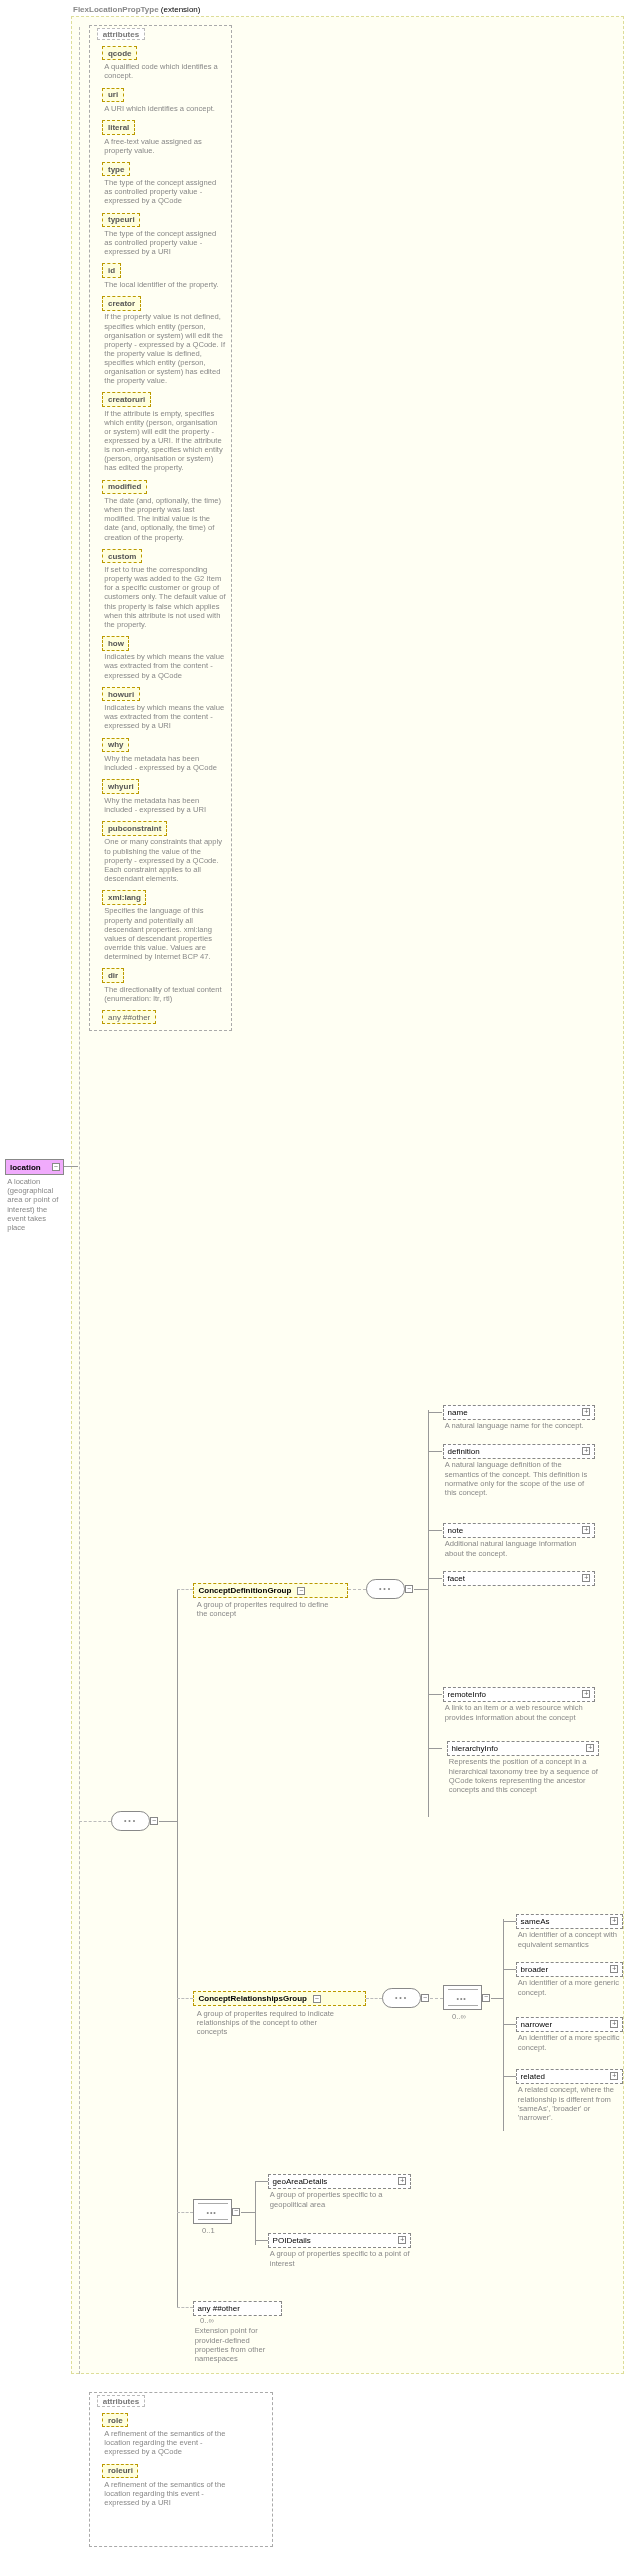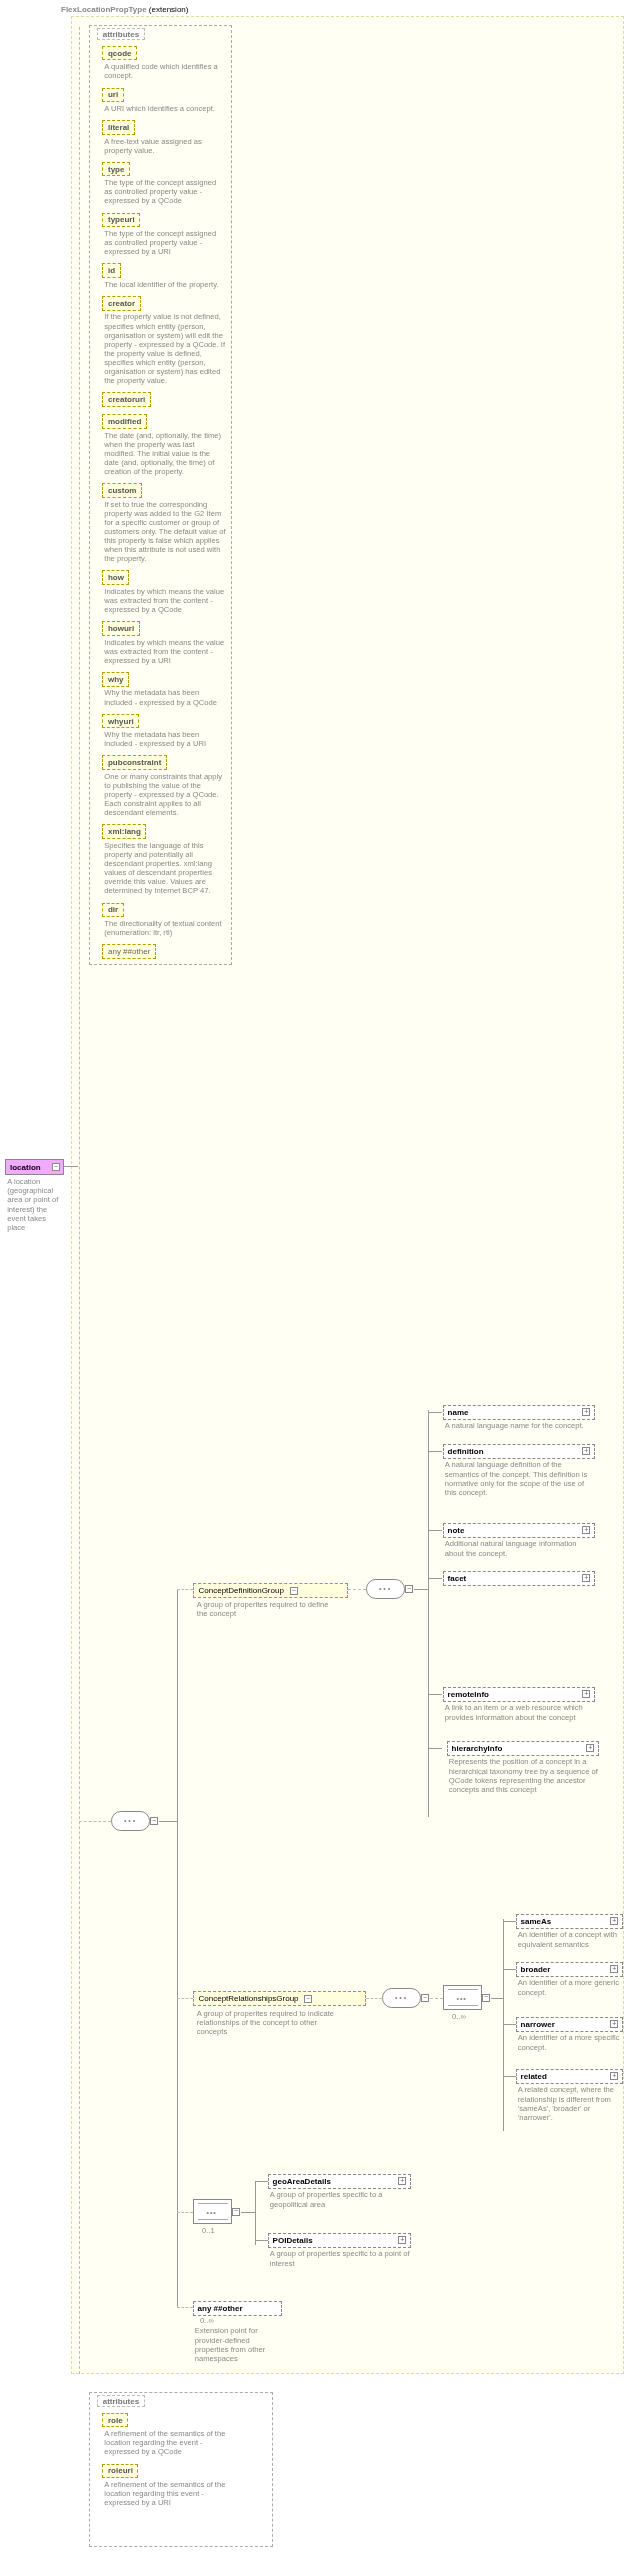--- a/index.html
+++ b/index.html
@@ -1,17 +1,17 @@
 <!DOCTYPE html>
 <html><head>
 <meta charset="utf-8">
 <style>
 *{box-sizing:border-box;font-family:Arial,sans-serif;font-size:8px;color:#000}
 body{margin:0;background:#fff;width:629px;height:2576px;position:relative}
-.ext-label{position:absolute;left:61px;top:3.6px;font-size:9px;color:#999}
+.ext-label{position:absolute;left:73px;top:3.6px;font-size:9px;color:#999}
 .ext-label b{color:#888}
 .ext-box{position:absolute;left:71px;top:16px;width:553px;height:2358px;border:0.9px dashed #dd9;background:rgba(255,255,100,0.08)}
 .root{position:absolute;left:5.4px;top:1159px;width:59px}
 .elem{border:0.9px solid #888;background:#f0abfc;padding:2.7px 3.6px;display:flex;align-items:center;justify-content:space-between}
 .elem .nm{font-weight:bold}
 .desc{color:#888;font-size:7.6px;line-height:1.2;padding:1.8px 0 0 1.8px}
 .plus{width:8px;height:8px;border:0.9px solid #888;display:inline-flex;align-items:center;justify-content:center;font-size:7.1px;line-height:1;color:#666;background:#fff}
 .attr-frame{position:absolute;left:89px;top:25px;width:143px;border:0.9px dashed #aaa;padding:3.6px 5.4px 5.4px}
 .attr-title{font-weight:bold;color:#777;border:0.9px dashed #bbb;display:inline-block;padding:0.9px 4.5px;margin:-9.8px 0 2.7px 1.8px;background:#fff}
 .attr-row{margin:2.7px 0 7.1px 7.1px}
@@ -21,26 +21,26 @@
 .seq{position:absolute;width:39px;height:19.6px;border:0.9px solid #888;border-radius:9.8px;background:#fff;display:flex;align-items:center;justify-content:center}
 .seq:after{content:"•••";letter-spacing:1.8px;color:#888;font-size:7.1px}
 .seq .plus{position:absolute;right:-9px;top:5.4px}
 .choice{position:absolute;width:39px;height:25px;border:0.9px solid #888;background:#fff}
 .choice:before{content:"";position:absolute;left:3.6px;top:2.7px;width:30px;height:3.6px;border-top:0.9px solid #aaa}
 .choice:after{content:"";position:absolute;left:3.6px;bottom:2.7px;width:30px;height:3.6px;border-bottom:0.9px solid #aaa}
 .choice .dots{position:absolute;left:12.5px;top:9px;font-size:7.1px;color:#888;letter-spacing:0.9px}
 .choice .plus{position:absolute;right:-9px;top:8px}
 .occ{position:absolute;font-size:7.6px;color:#888}
 .grp{position:absolute;border:0.9px dashed #b90;background:#ffd;padding:1.8px 4.5px;display:inline-block;color:#555}
-.grp-name{font-weight:normal}
+.grp-name{font-weight:bold}
 .grp .plus{margin-left:3.6px}
 .child-elem{position:absolute;width:152px}
 .child-elem .box{border:0.9px solid #888;background:#fff;padding:1.8px 3.6px;display:flex;align-items:center;justify-content:space-between}
 .child-elem.dash .box{border-style:dashed}
-.child-elem .nm{font-weight:bold}
+.child-elem .nm{font-weight:normal}
 .child-elem .desc{max-width:152px}
 .line{position:absolute;background:#999}
 .vline{width:0.9px}
 .hline{height:0.9px}
 .dline{border-top:0.9px dashed #bbb;height:0;position:absolute}
 .dvline{border-left:0.9px dashed #bbb;width:0;position:absolute}
 .attr2{position:absolute;left:89px;top:2392px;width:184px;border:0.9px dashed #aaa;padding:3.6px 5.4px 32px}
 </style>
 </head>
 <body>
@@ -62,21 +62,21 @@
 <div class="attr-frame">
   <div class="attr-title">attributes</div>
   <div id="attrs1">
       <div class="attr-row"><div class="attr-name">qcode</div><div class="attr-desc">A qualified code which identifies a concept.</div></div>
       <div class="attr-row"><div class="attr-name">uri</div><div class="attr-desc">A URI which identifies a concept.</div></div>
       <div class="attr-row"><div class="attr-name">literal</div><div class="attr-desc">A free-text value assigned as property value.</div></div>
       <div class="attr-row"><div class="attr-name">type</div><div class="attr-desc">The type of the concept assigned as controlled property value - expressed by a QCode</div></div>
       <div class="attr-row"><div class="attr-name">typeuri</div><div class="attr-desc">The type of the concept assigned as controlled property value - expressed by a URI</div></div>
       <div class="attr-row"><div class="attr-name">id</div><div class="attr-desc">The local identifier of the property.</div></div>
       <div class="attr-row"><div class="attr-name">creator</div><div class="attr-desc">If the property value is not defined, specifies which entity (person, organisation or system) will edit the property - expressed by a QCode. If the property value is defined, specifies which entity (person, organisation or system) has edited the property value.</div></div>
-      <div class="attr-row"><div class="attr-name">creatoruri</div></div>
+      <div class="attr-row"><div class="attr-name">creatoruri</div><div class="attr-desc">If the attribute is empty, specifies which entity (person, organisation or system) will edit the property - expressed by a URI. If the attribute is non-empty, specifies which entity (person, organisation or system) has edited the property.</div></div>
       <div class="attr-row"><div class="attr-name">modified</div><div class="attr-desc">The date (and, optionally, the time) when the property was last modified. The initial value is the date (and, optionally, the time) of creation of the property.</div></div>
       <div class="attr-row"><div class="attr-name">custom</div><div class="attr-desc">If set to true the corresponding property was added to the G2 Item for a specific customer or group of customers only. The default value of this property is false which applies when this attribute is not used with the property.</div></div>
       <div class="attr-row"><div class="attr-name">how</div><div class="attr-desc">Indicates by which means the value was extracted from the content - expressed by a QCode</div></div>
       <div class="attr-row"><div class="attr-name">howuri</div><div class="attr-desc">Indicates by which means the value was extracted from the content - expressed by a URI</div></div>
       <div class="attr-row"><div class="attr-name">why</div><div class="attr-desc">Why the metadata has been included - expressed by a QCode</div></div>
       <div class="attr-row"><div class="attr-name">whyuri</div><div class="attr-desc">Why the metadata has been included - expressed by a URI</div></div>
       <div class="attr-row"><div class="attr-name">pubconstraint</div><div class="attr-desc">One or many constraints that apply to publishing the value of the property - expressed by a QCode. Each constraint applies to all descendant elements.</div></div>
       <div class="attr-row"><div class="attr-name">xml:lang</div><div class="attr-desc">Specifies the language of this property and potentially all descendant properties. xml:lang values of descendant properties override this value. Values are determined by Internet BCP 47.</div></div>
       <div class="attr-row"><div class="attr-name">dir</div><div class="attr-desc">The directionality of textual content (enumeration: ltr, rtl)</div></div>
     </div>

